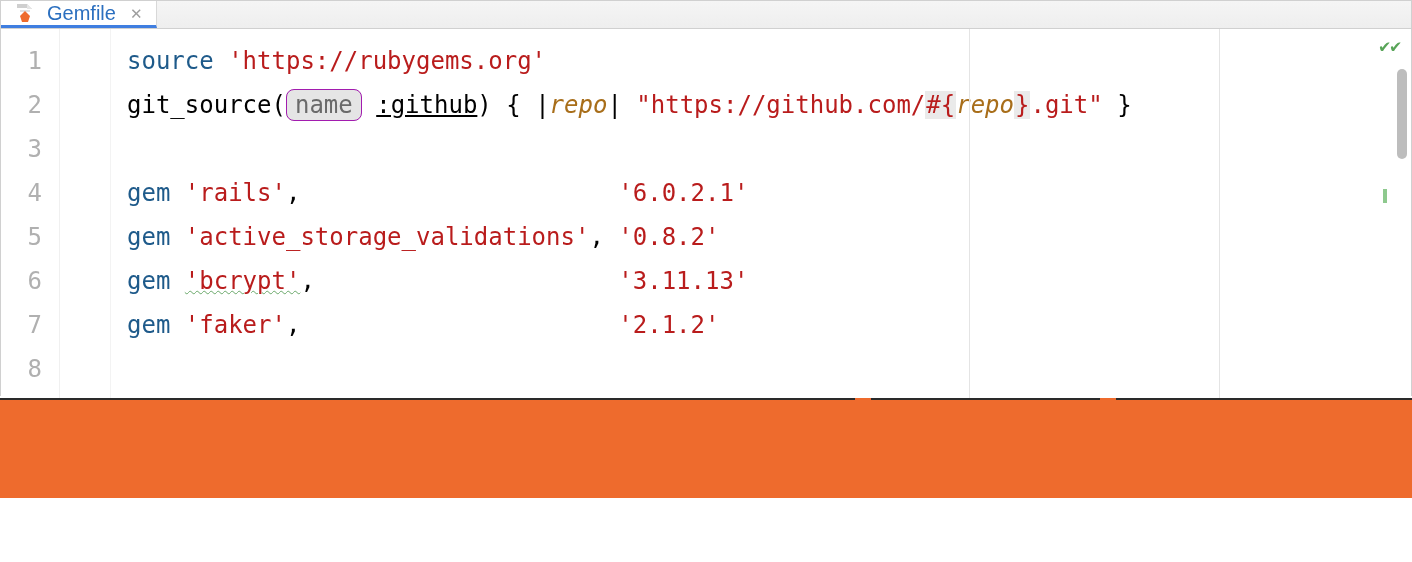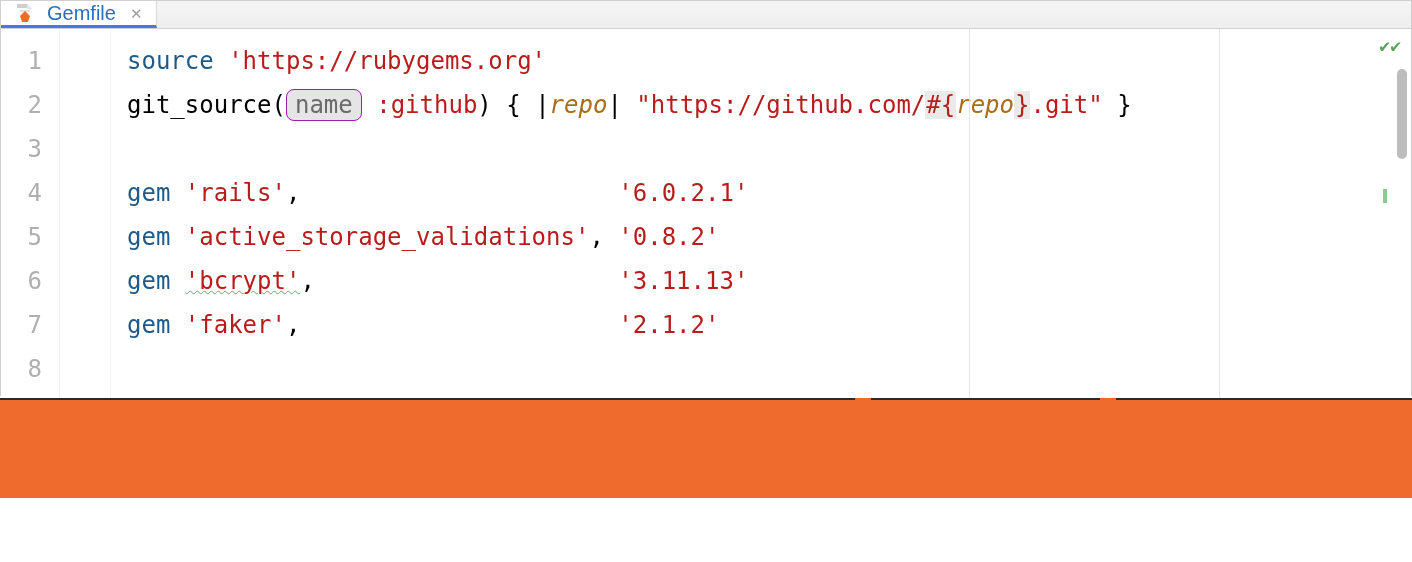--- a/index.html
+++ b/index.html
@@ -90,21 +90,21 @@
     }
     .code-line {
       height: 44px;
       line-height: 44px;
       white-space: pre;
       padding-left: 16px;
     }
     .k-italic { color: #1e5a8a; }
     .k-str { color: #b91c1c; }
     .k-plain { color: #000000; }
-    .k-sym { color: #b91c1c; }
+    .k-sym { color: #000000; text-decoration: underline; }
     .k-param { color: #a86e1a; font-style: italic; margin-top: 24px; }
     .param-box {
       background: #e5e5e5;
       border: 1px solid #a21caf;
       border-radius: 8px;
       padding: 1px 8px;
       color: #6a6a6a;
       font-style: normal;
     }
     .hl { background: #eaeaea; padding: 0 1px; }

